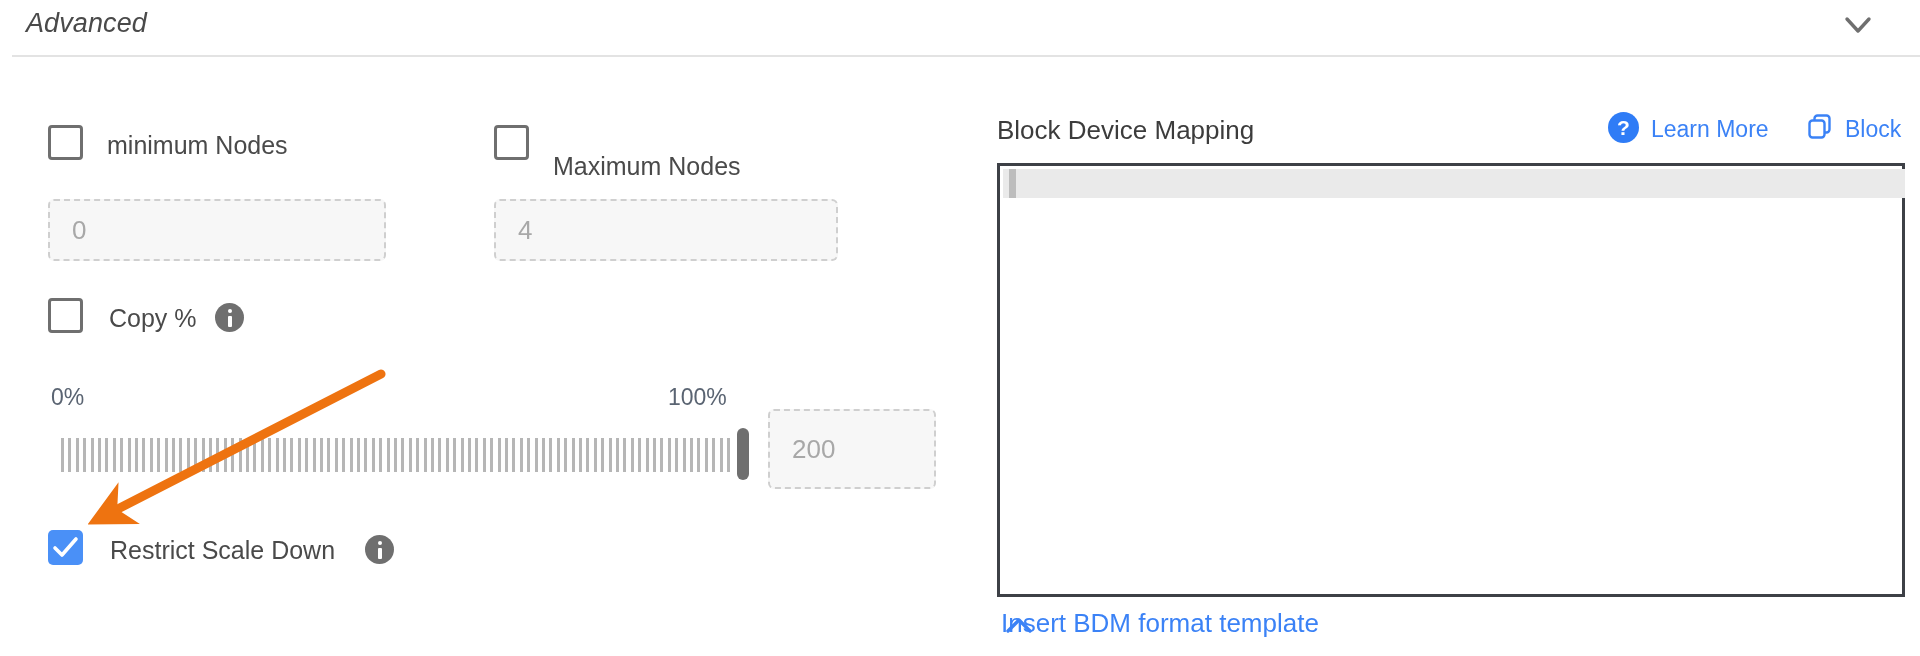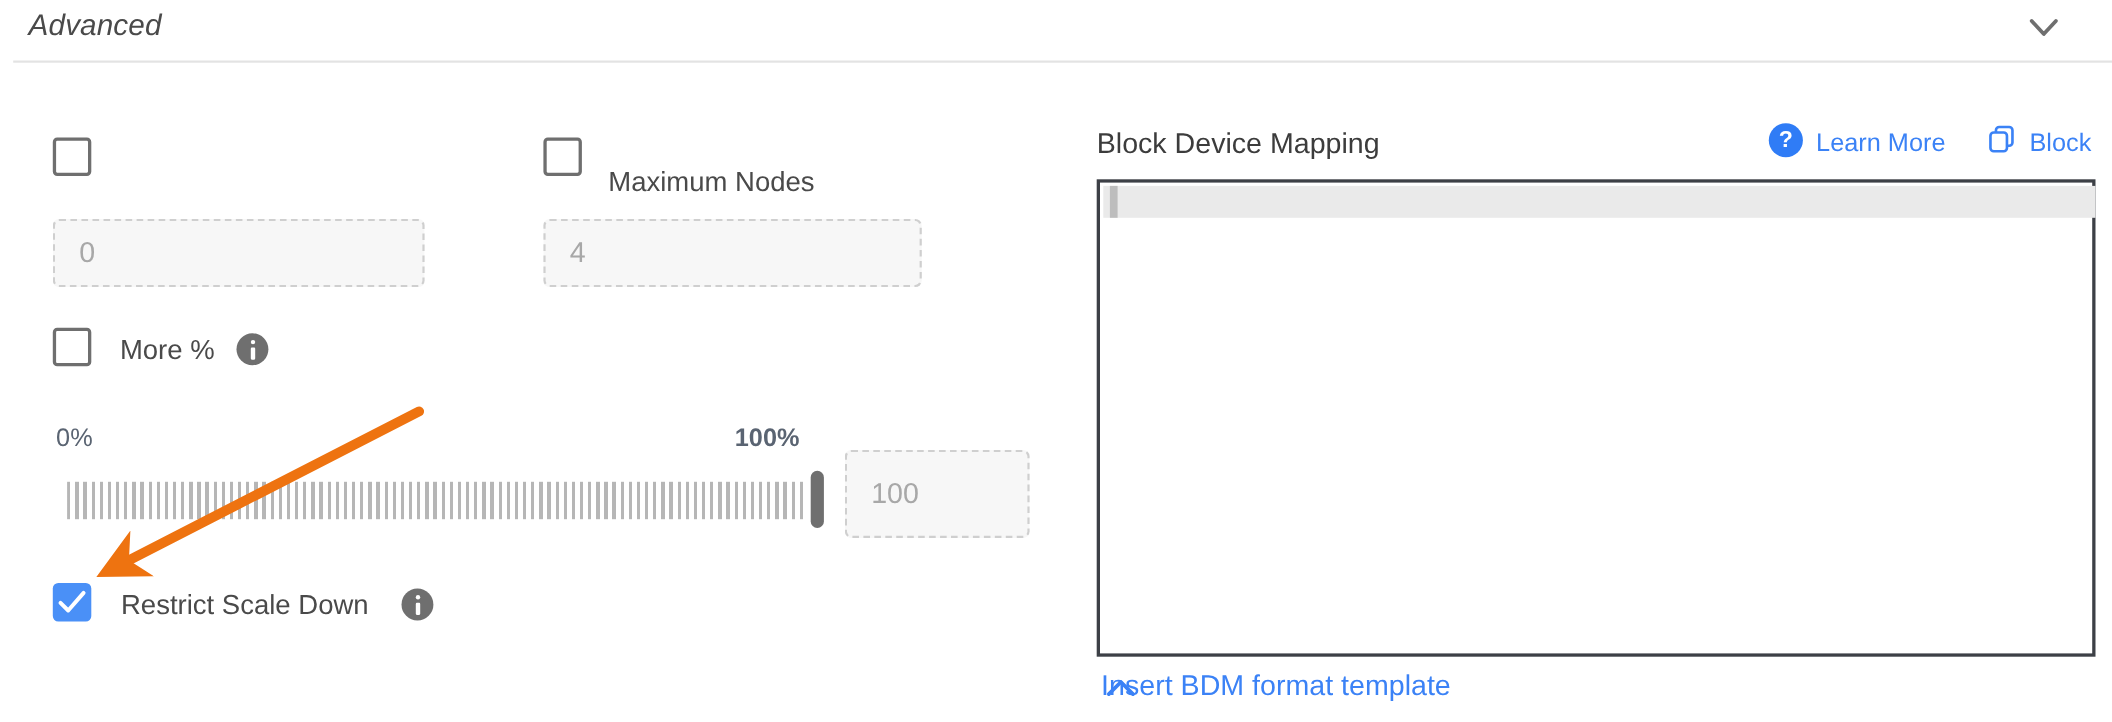--- a/index.html
+++ b/index.html
@@ -65,21 +65,21 @@
     content:"";position:absolute;left:13px;top:13px;width:4px;height:11px;
     border-radius:1px;background:#fff;
   }
 
   
   .slider-wrap{position:absolute;left:62px;top:400px;width:700px;height:90px;}
   .slider-min{
     position:absolute;left:-11px;top:-16px;font-size:23px;color:#5a6472;
   }
   .slider-max{
-    position:absolute;left:606px;top:-16px;font-size:23px;color:#5a6472;font-weight:bold;
+    position:absolute;left:606px;top:-16px;font-size:23px;color:#5a6472;
   }
   .ticks{
     position:absolute;left:-1px;top:38px;width:672px;height:34px;
     background-image:repeating-linear-gradient(to right,#b6b6b6 0px,#b6b6b6 3px,transparent 3px,transparent 7.4px);
     cursor:pointer;
   }
   .thumb{
     position:absolute;left:675px;top:28px;width:12px;height:52px;
     border-radius:6px;background:#6f6f6f;cursor:pointer;
   }
@@ -132,42 +132,43 @@
     <div class="section-title">Advanced</div>
     <div class="chevron-toggle">
       <svg width="40" height="34" viewBox="0 0 40 34" aria-hidden="true">
         <polyline points="9,11 20,23 31,11" fill="none" stroke="#6f6f6f" stroke-width="3.4" stroke-linecap="round" stroke-linejoin="round"></polyline>
       </svg>
     </div>
     <div class="section-divider"></div>
   </div>
 
   <div class="cb" style="left:48px;top:125px;"></div>
+  <div class="cb-label" style="left:107px;top:131px;">minimum Nodes</div>
   <div class="dash-input" style="left:48px;top:199px;width:338px;height:62px;">
     <span>0</span>
   </div>
 
   <div class="cb" style="left:494px;top:125px;"></div>
   <div class="cb-label" style="left:553px;top:131px;margin-top:21px;">Maximum Nodes</div>
   <div class="dash-input" style="left:494px;top:199px;width:344px;height:62px;">
     <span>4</span>
   </div>
 
   <div class="cb" style="left:48px;top:298px;"></div>
-  <div class="cb-label" style="left:109px;top:304px;">More %</div>
+  <div class="cb-label" style="left:109px;top:304px;">Copy %</div>
   <div class="info-icon" style="left:215px;top:303px;"></div>
 
   <div class="slider-wrap">
     <div class="slider-min">0%</div>
     <div class="slider-max">100%</div>
     <div class="ticks"></div>
     <div class="thumb"></div>
   </div>
   <div class="dash-input" style="left:768px;top:409px;width:168px;height:80px;">
-    <span>100</span>
+    <span>200</span>
   </div>
 
   <div class="cb checked" style="left:48px;top:530px;">
     <svg width="27" height="25" viewBox="0 0 27 25" aria-hidden="true">
       <polyline points="3,13 10,20 24,4" fill="none" stroke="#ffffff" stroke-width="3.6" stroke-linecap="round" stroke-linejoin="round"></polyline>
     </svg>
   </div>
   <div class="cb-label" style="left:110px;top:536px;">Restrict Scale Down</div>
   <div class="info-icon" style="left:365px;top:535px;"></div>
 

